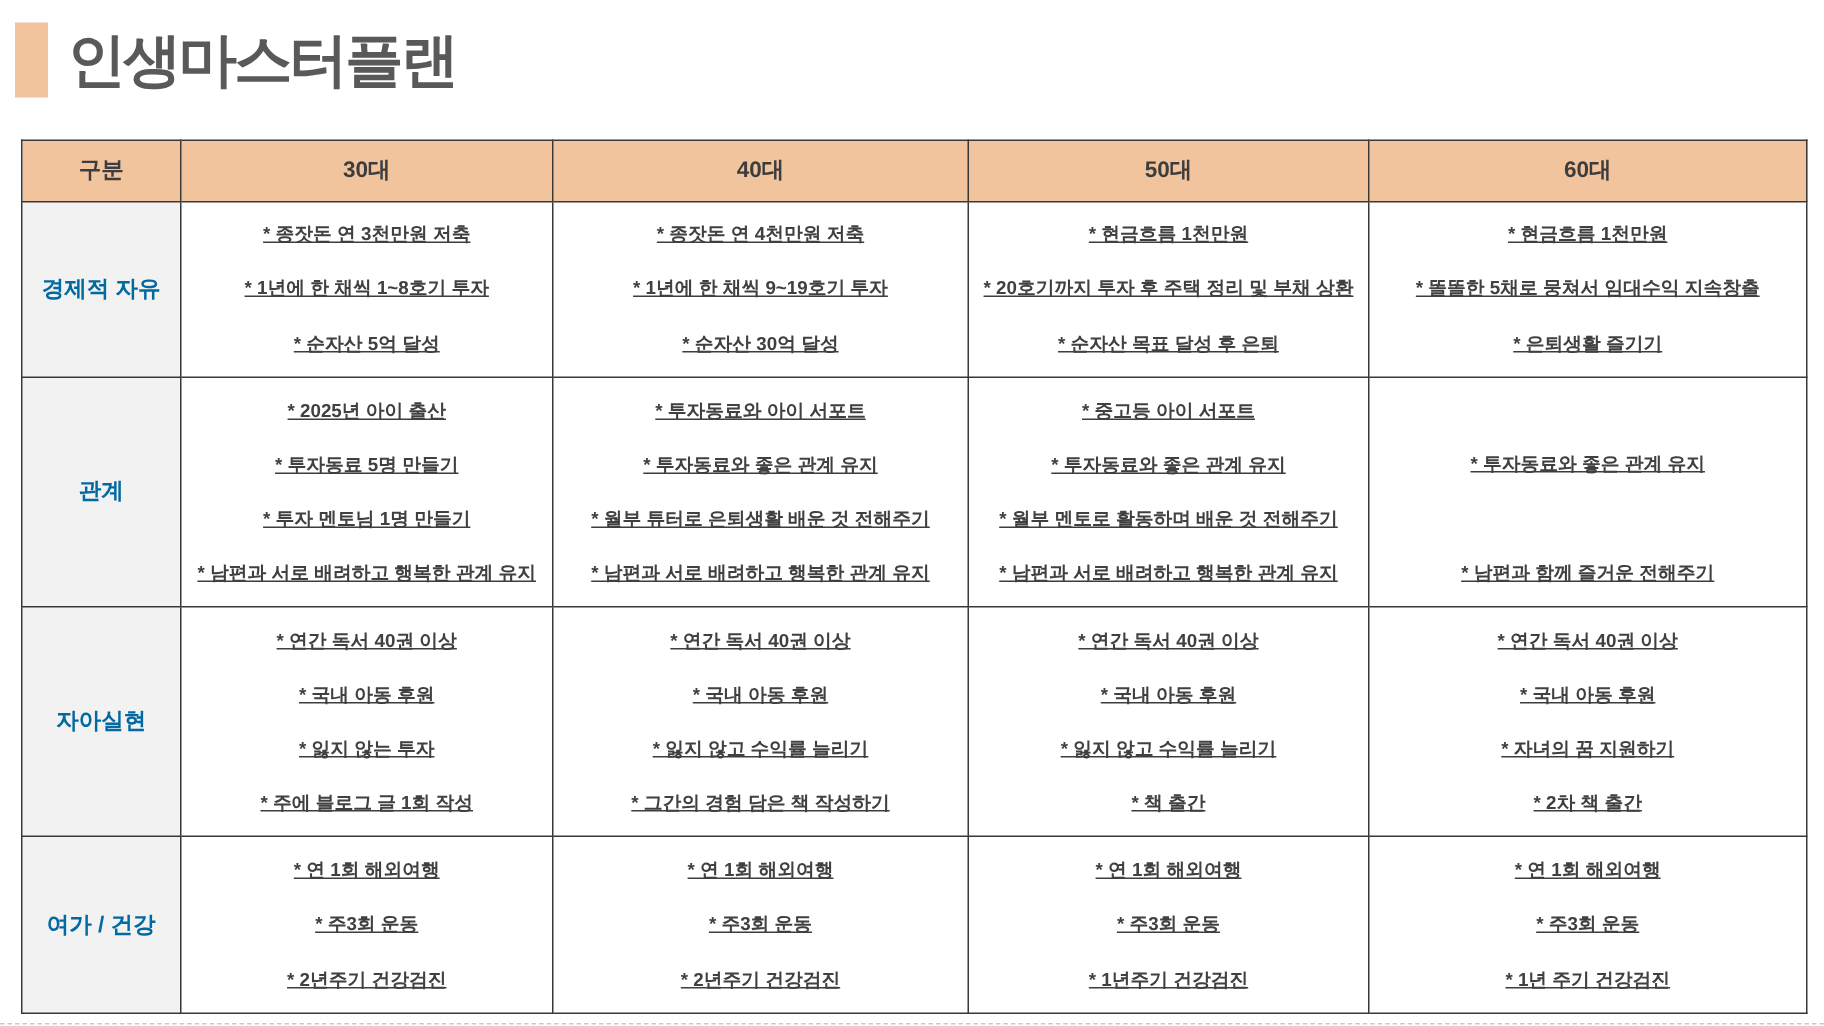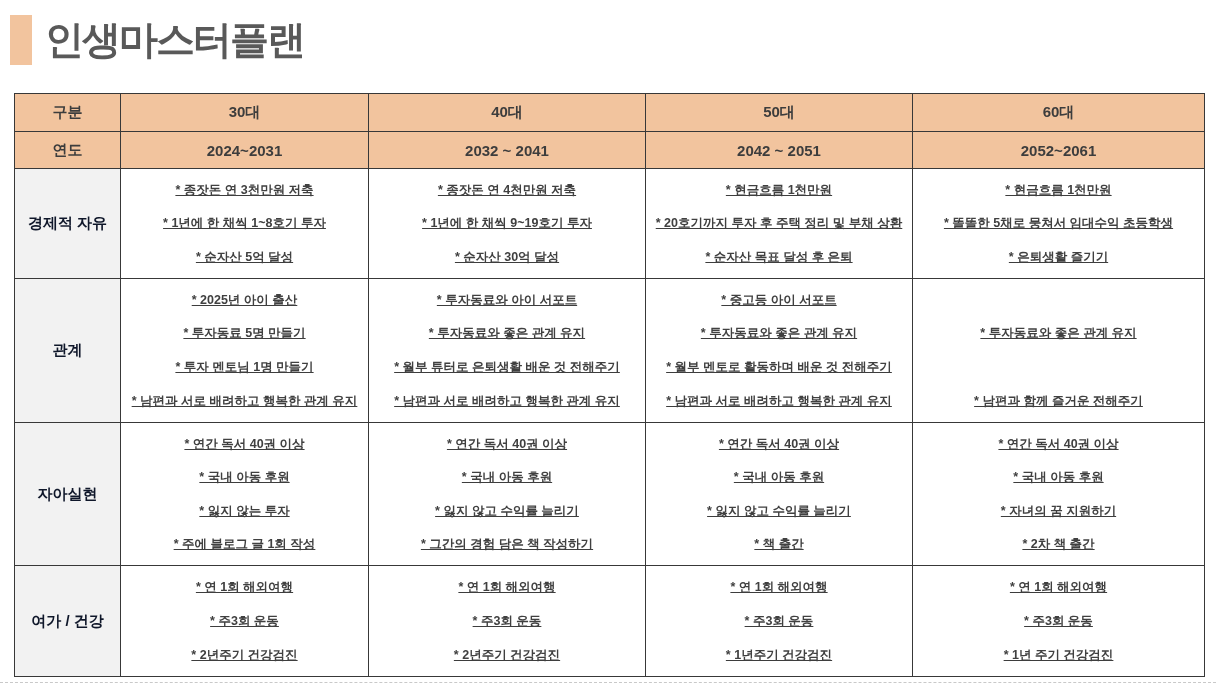--- a/index.html
+++ b/index.html
@@ -19,21 +19,21 @@
   table.plan th, table.plan td { border:1px solid #383838; vertical-align:middle; text-align:center; }
 
   tr.hdr-row     { height:38px; }
   tr.year-row    { height:37px; }
   tr.r-economy   { height:110px; }
   tr.r-relation  { height:144px; }
   tr.r-self      { height:143px; }
   tr.r-leisure   { height:111px; }
 
   .hdr-cell  { background:var(--header-bg,#F2C49E); font-size:15px; font-weight:700; color:#3d3d3d;margin-left:16px; }
-  .row-label { background:var(--label-bg,#F2F2F2);  font-size:15px; font-weight:700; color:#0f172a; }
+  .row-label { background:var(--label-bg,#F2F2F2);  font-size:15px; font-weight:700; color:#0369a1; }
 
   td.plan-cell { padding:4px 2px; }
   .cell-items { display:flex; flex-direction:column; justify-content:space-around;
                 align-items:center; height:100%; width:100%;text-decoration:underline; }
   .item { font-size:12.5px; font-weight:600; color:#404040; line-height:1.15;
           white-space:nowrap; min-height:13px; }
 
   
   .bottom-guide { position:absolute; left:0; bottom:1px; width:1216px; height:0;
                   border-top:1px dashed #c9c9c9; }
@@ -57,27 +57,20 @@
       <col style="width:292px">
     </colgroup>
     <tbody>
       <tr class="hdr-row">
         <th class="hdr-cell">구분</th>
         <th class="hdr-cell">30대</th>
         <th class="hdr-cell">40대</th>
         <th class="hdr-cell">50대</th>
         <th class="hdr-cell">60대</th>
       </tr>
-      <tr class="year-row">
-        <th class="hdr-cell">연도</th>
-        <td class="hdr-cell">2024~2031</td>
-        <td class="hdr-cell">2032 ~ 2041</td>
-        <td class="hdr-cell">2042 ~ 2051</td>
-        <td class="hdr-cell">2052~2061</td>
-      </tr>
 
       <tr class="r-economy">
         <th class="row-label">경제적 자유</th>
         <td class="plan-cell">
             <div class="cell-items">
               <div class="item">* 종잣돈 연 3천만원 저축</div>
               <div class="item">* 1년에 한 채씩 1~8호기 투자</div>
               <div class="item">* 순자산 5억 달성</div>
             </div>
           </td>
@@ -91,21 +84,21 @@
         <td class="plan-cell">
             <div class="cell-items">
               <div class="item">* 현금흐름 1천만원</div>
               <div class="item">* 20호기까지 투자 후 주택 정리 및 부채 상환</div>
               <div class="item">* 순자산 목표 달성 후 은퇴</div>
             </div>
           </td>
         <td class="plan-cell">
             <div class="cell-items">
               <div class="item">* 현금흐름 1천만원</div>
-              <div class="item">* 똘똘한 5채로 뭉쳐서 임대수익 초등학생</div>
+              <div class="item">* 똘똘한 5채로 뭉쳐서 임대수익 지속창출</div>
               <div class="item">* 은퇴생활 즐기기</div>
             </div>
           </td>
       </tr>
 
       <tr class="r-relation">
         <th class="row-label">관계</th>
         <td class="plan-cell">
             <div class="cell-items">
               <div class="item">* 2025년 아이 출산</div>

